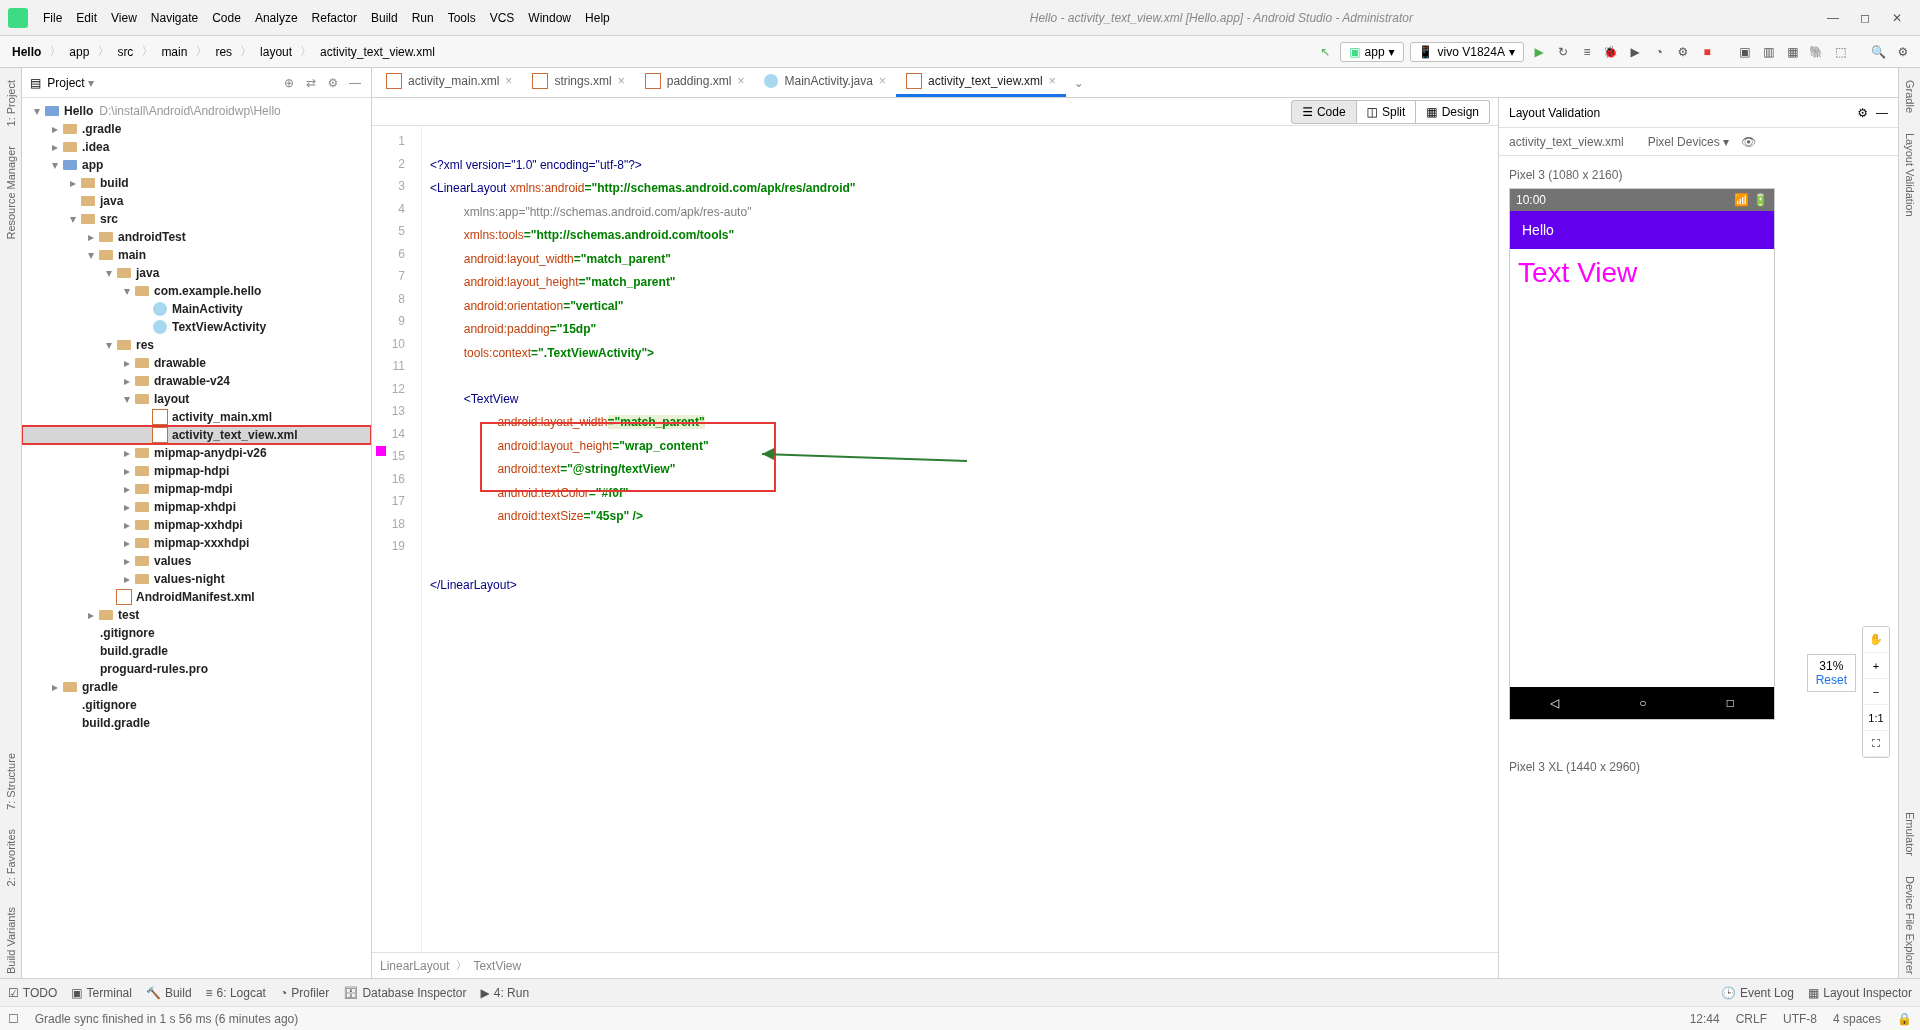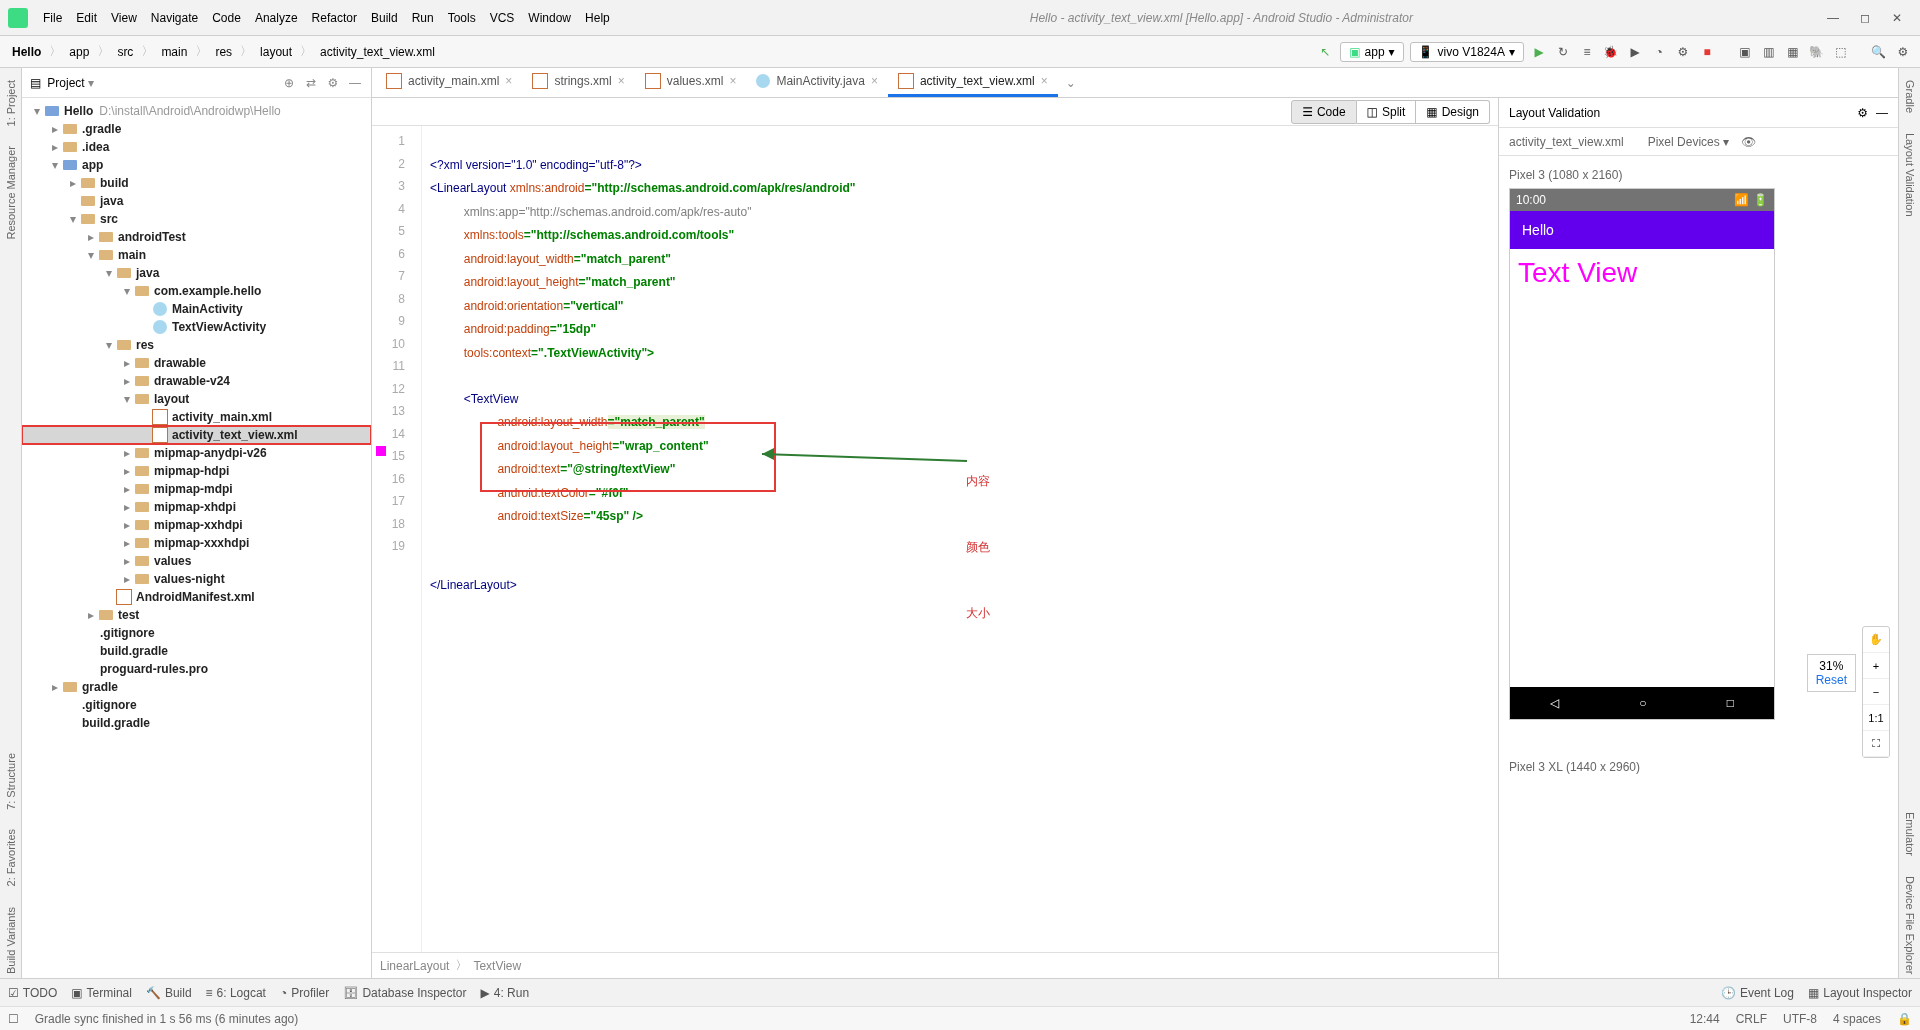--- a/index.html
+++ b/index.html
@@ -419,21 +419,21 @@
           <span>activity_main.xml</span>
           <span class="tclose">×</span>
         </div>
       <div class="tab">
           <span class="fico xml"></span>
           <span>strings.xml</span>
           <span class="tclose">×</span>
         </div>
       <div class="tab">
           <span class="fico xml"></span>
-          <span>values.xml</span>
+          <span>padding.xml</span>
           <span class="tclose">×</span>
         </div>
       <div class="tab">
           <span class="fico java"></span>
           <span>MainActivity.java</span>
           <span class="tclose">×</span>
         </div>
       <div class="tab active">
           <span class="fico xml"></span>
           <span>activity_text_view.xml</span>
@@ -488,25 +488,20 @@
         <span class="ns">android:textColor</span><span class="val">="#f0f"</span>
         <span class="ns">android:textSize</span><span class="val">="45sp" /&gt;</span>
 
 
 <span class="tag">&lt;/LinearLayout&gt;</span>
             <div class="redbox" style="left:58px; top:296px; width:296px; height:70px;"></div>
             <svg class="arrow" style="left:330px; top:300px;" width="220" height="40">
                 <line x1="215" y1="35" x2="10" y2="28" stroke="#2e7d32" stroke-width="2"></line>
                 <polygon points="10,28 22,22 22,34" fill="#2e7d32"></polygon>
               </svg>
-            <div class="anno" style="left:544px; top:300px;">
-              <div>内容</div>
-              <div>颜色</div>
-              <div>大小</div>
-            </div>
             <div class="linemark" style="left:-46px; top:320px; background:#ff00ff;"></div>
           </div>
         </div>
         <div class="crumbsbar">
           <span>LinearLayout</span>
             <span>〉</span>
           <span>TextView</span>
         </div>
       </div>
 

